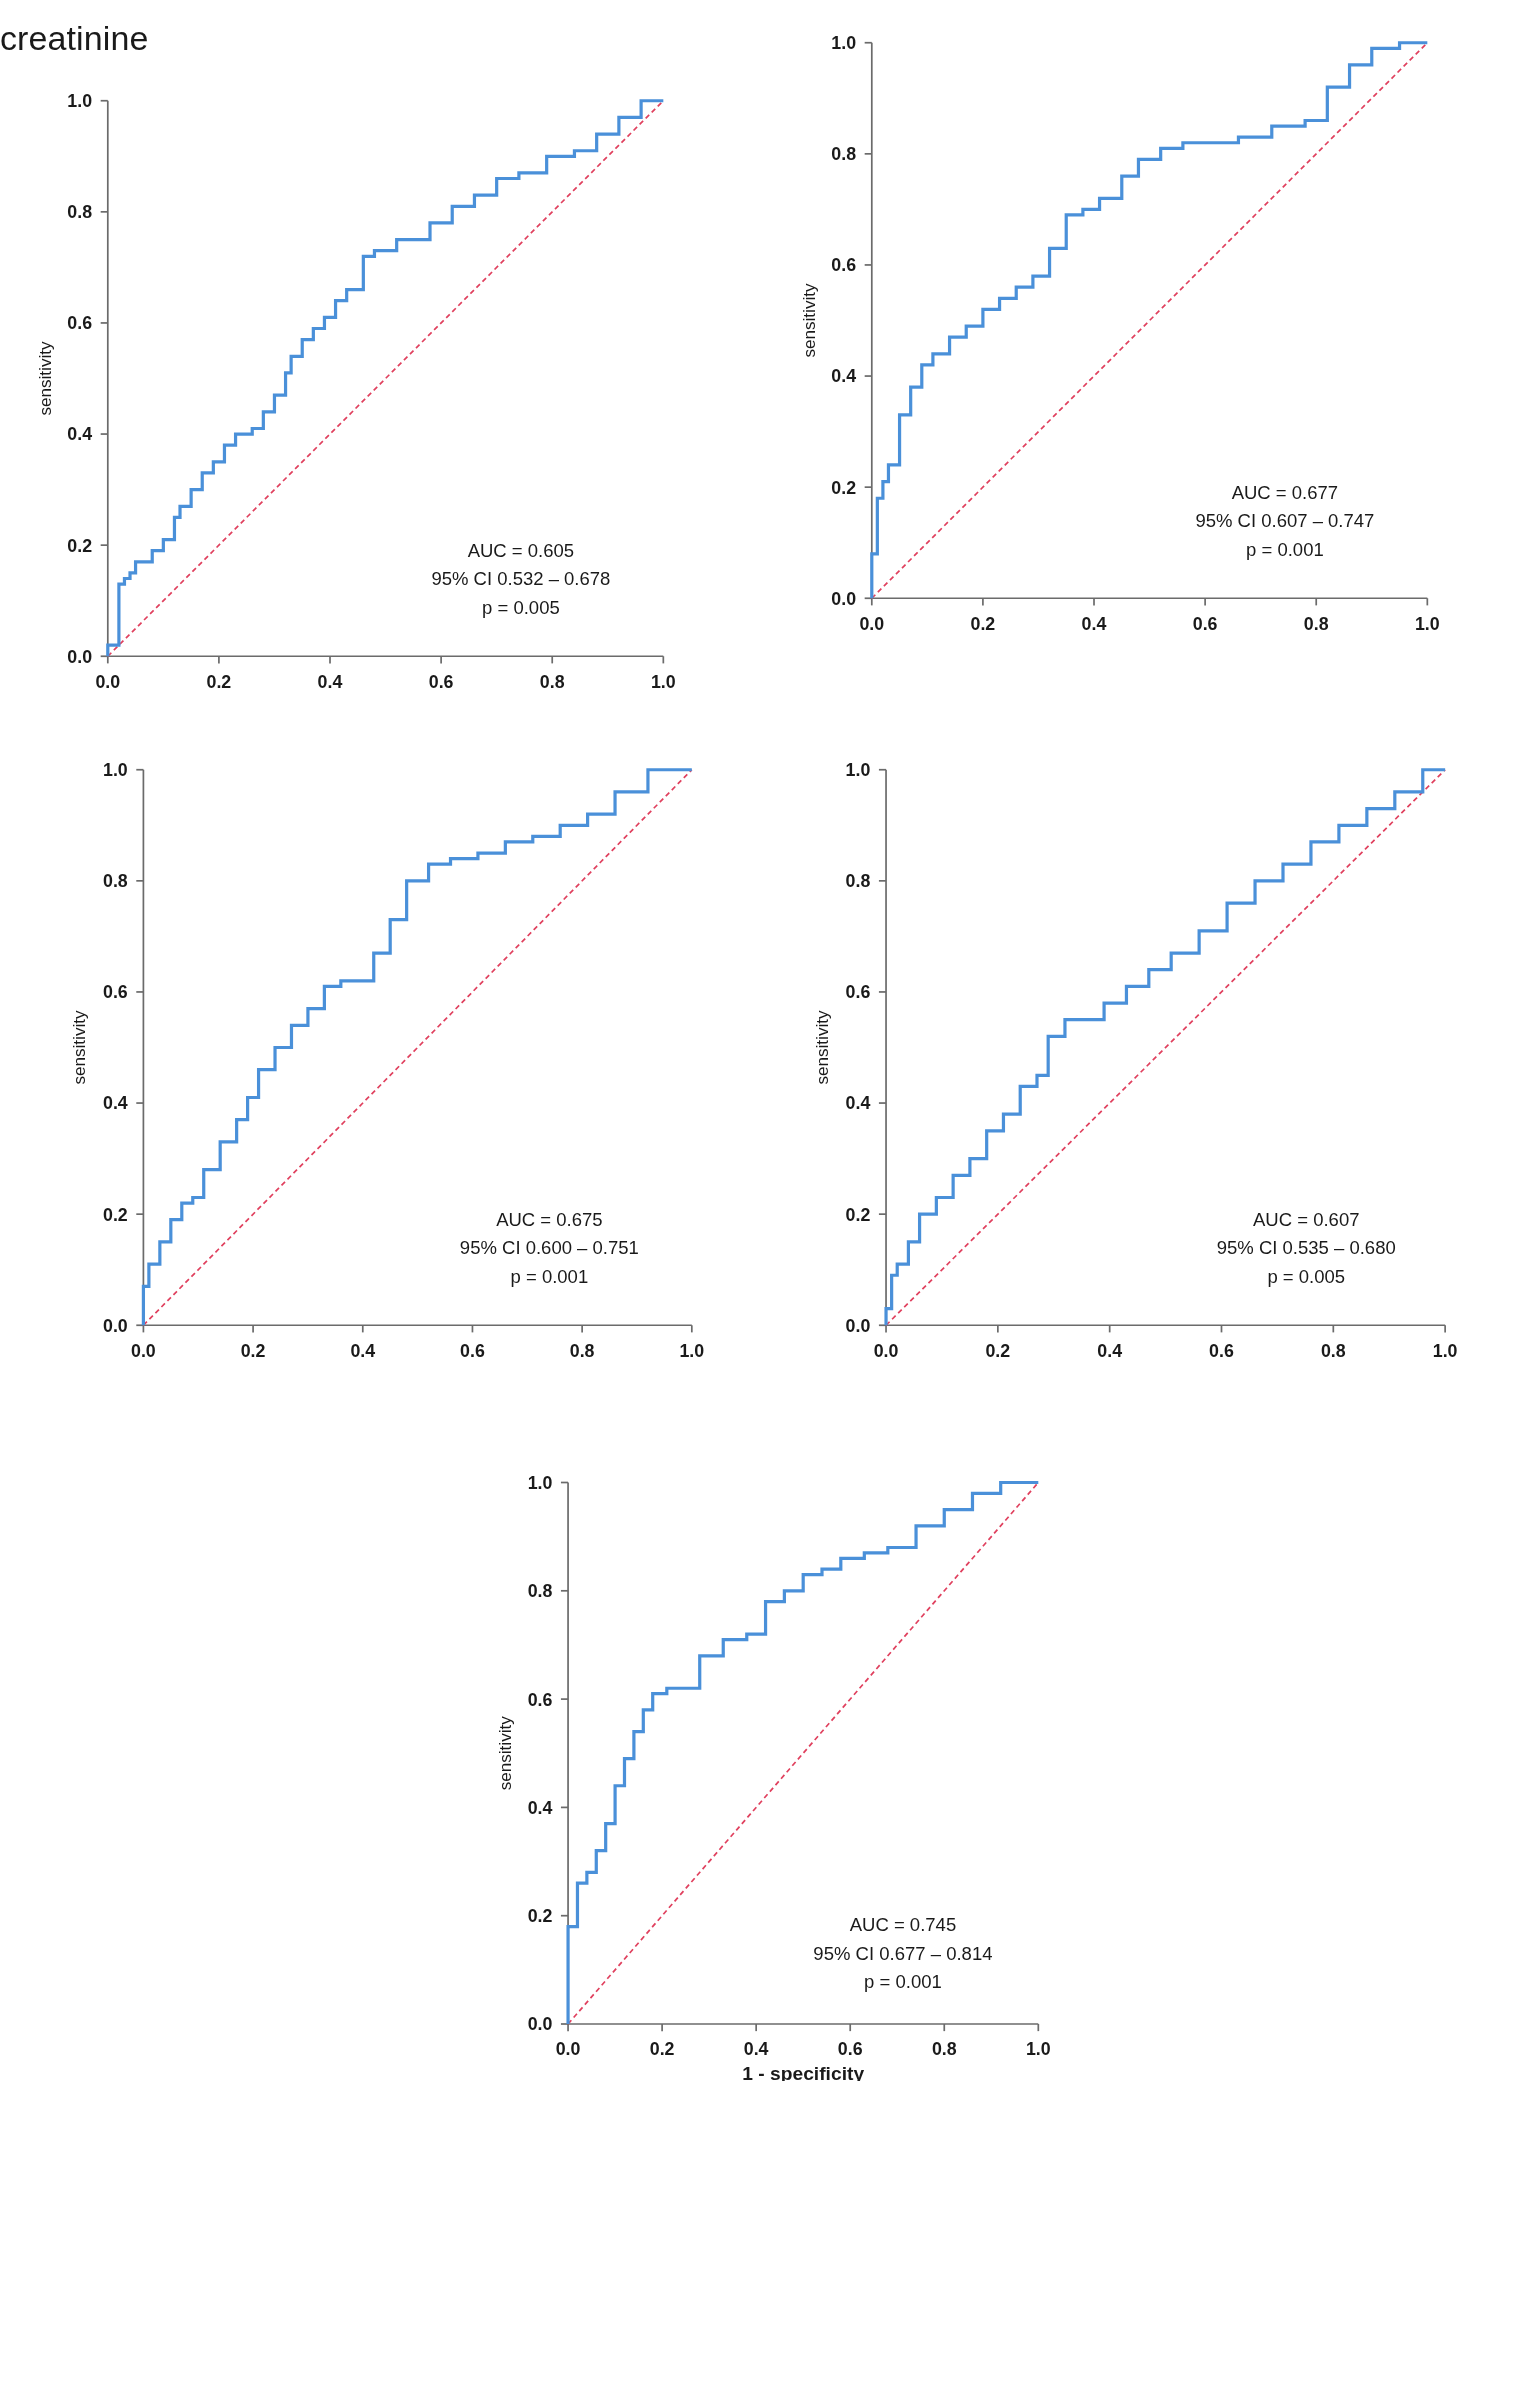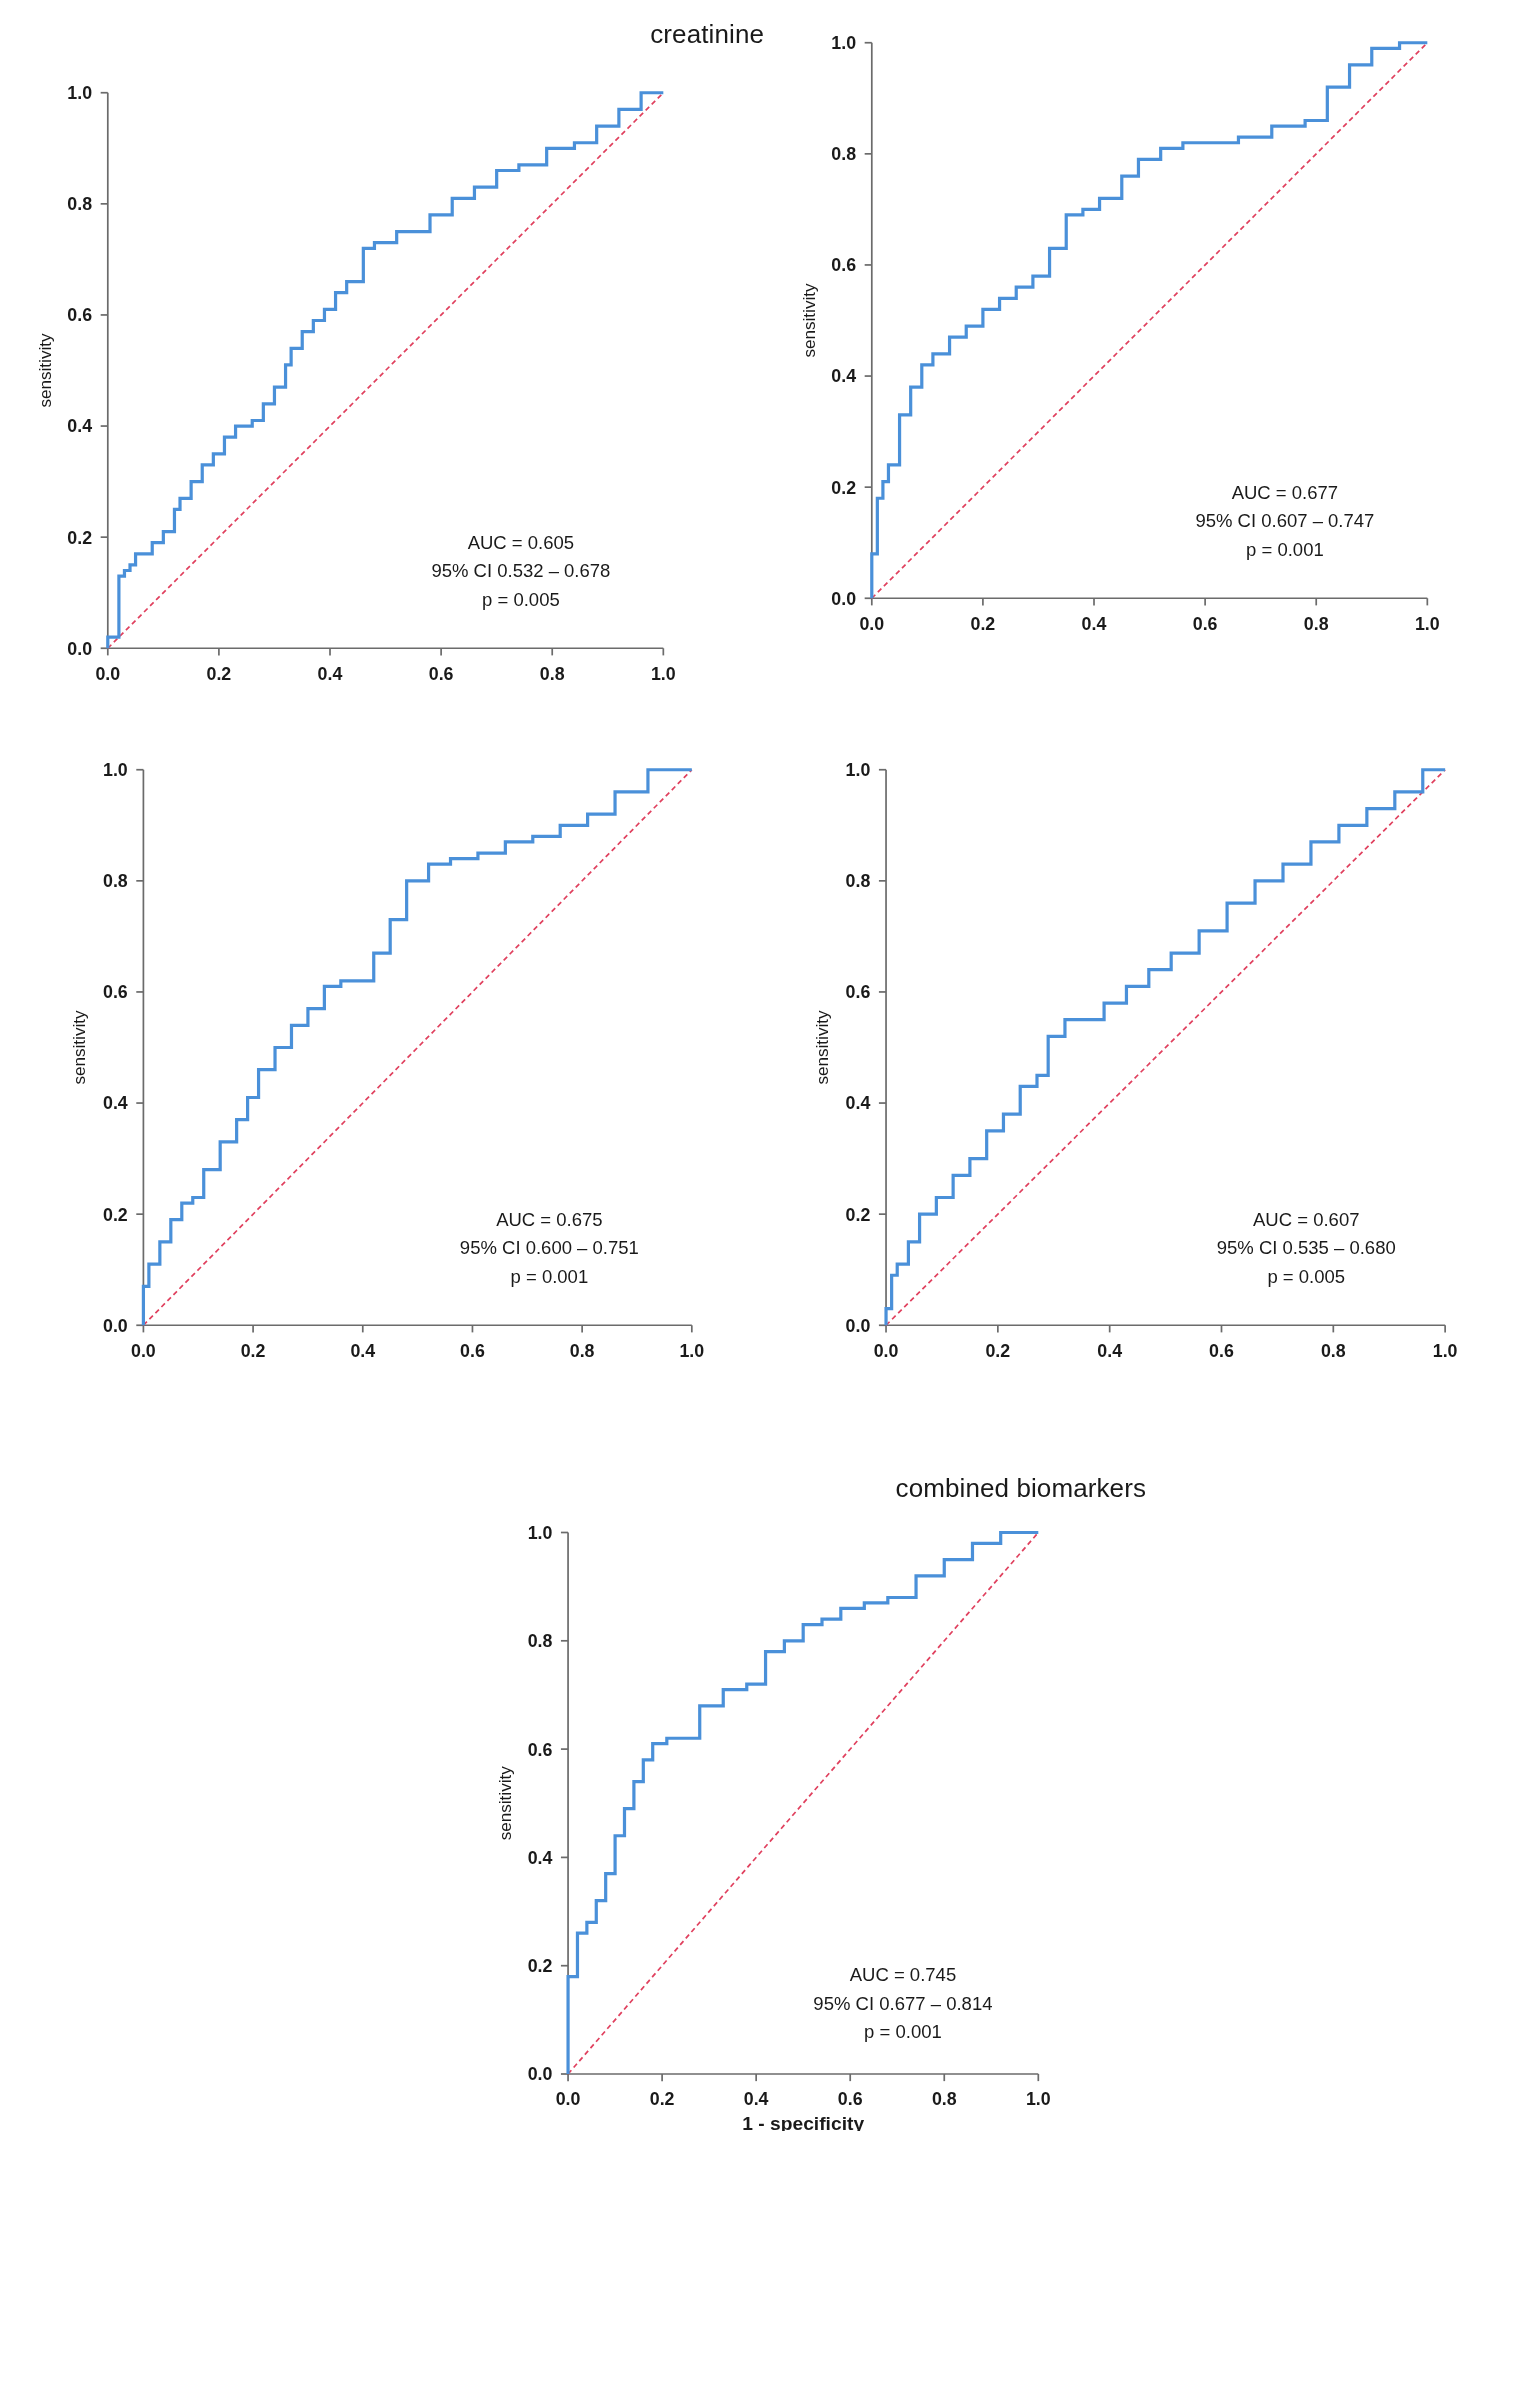--- a/index.html
+++ b/index.html
@@ -25,22 +25,22 @@
     position: relative;
     box-sizing: border-box;
   }
   .panel-wide {
     position: relative;
     width: 764px;
     margin: 0 auto;
     height: 712px;
   }
   .panel-title {
-    text-align: right;
-    font-size: 26px;
+    text-align: left;
+    font-size: 34px;
     font-weight: 400;
     color: #1a1a1a;
     letter-spacing: 0.1px;
     padding-top: 18.5px;
     font-family: "Liberation Sans", sans-serif;
   }
   .plot-wrap {
     position: relative;
     margin: 0 auto;
   }
@@ -286,21 +286,20 @@
           <text class="stat-text" x="730" y="740" text-anchor="middle">95% CI 0.535 – 0.680</text>
           <text class="stat-text" x="730" y="780" text-anchor="middle">p = 0.005</text>
         </g>
       </svg>
     </div>
   </div>
 
 </div>
 
 <div class="panel-wide">
-  <div class="panel-title">combined biomarkers</div>
   <div class="plot-wrap" style="width:720px;height:627px;">
     <svg width="720" height="627" viewBox="0 0 1010 880">
       <g>
         <line class="axis-line" x1="230" y1="40" x2="230" y2="800"></line>
         <line class="axis-line" x1="230" y1="800" x2="890" y2="800"></line>
         <line class="tick-mark" x1="230" y1="800" x2="220" y2="800"></line>
         <line class="tick-mark" x1="230" y1="648" x2="220" y2="648"></line>
         <line class="tick-mark" x1="230" y1="496" x2="220" y2="496"></line>
         <line class="tick-mark" x1="230" y1="344" x2="220" y2="344"></line>
         <line class="tick-mark" x1="230" y1="192" x2="220" y2="192"></line>

